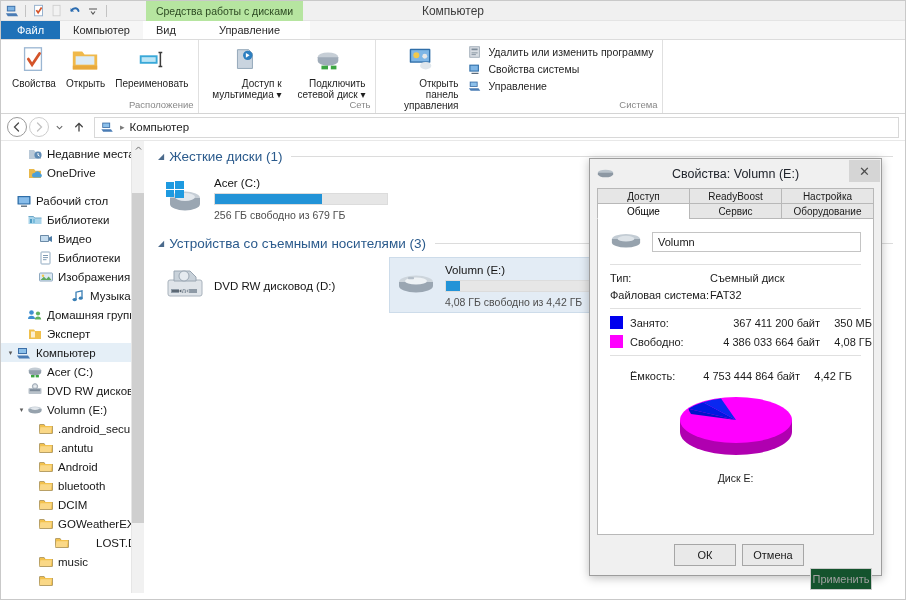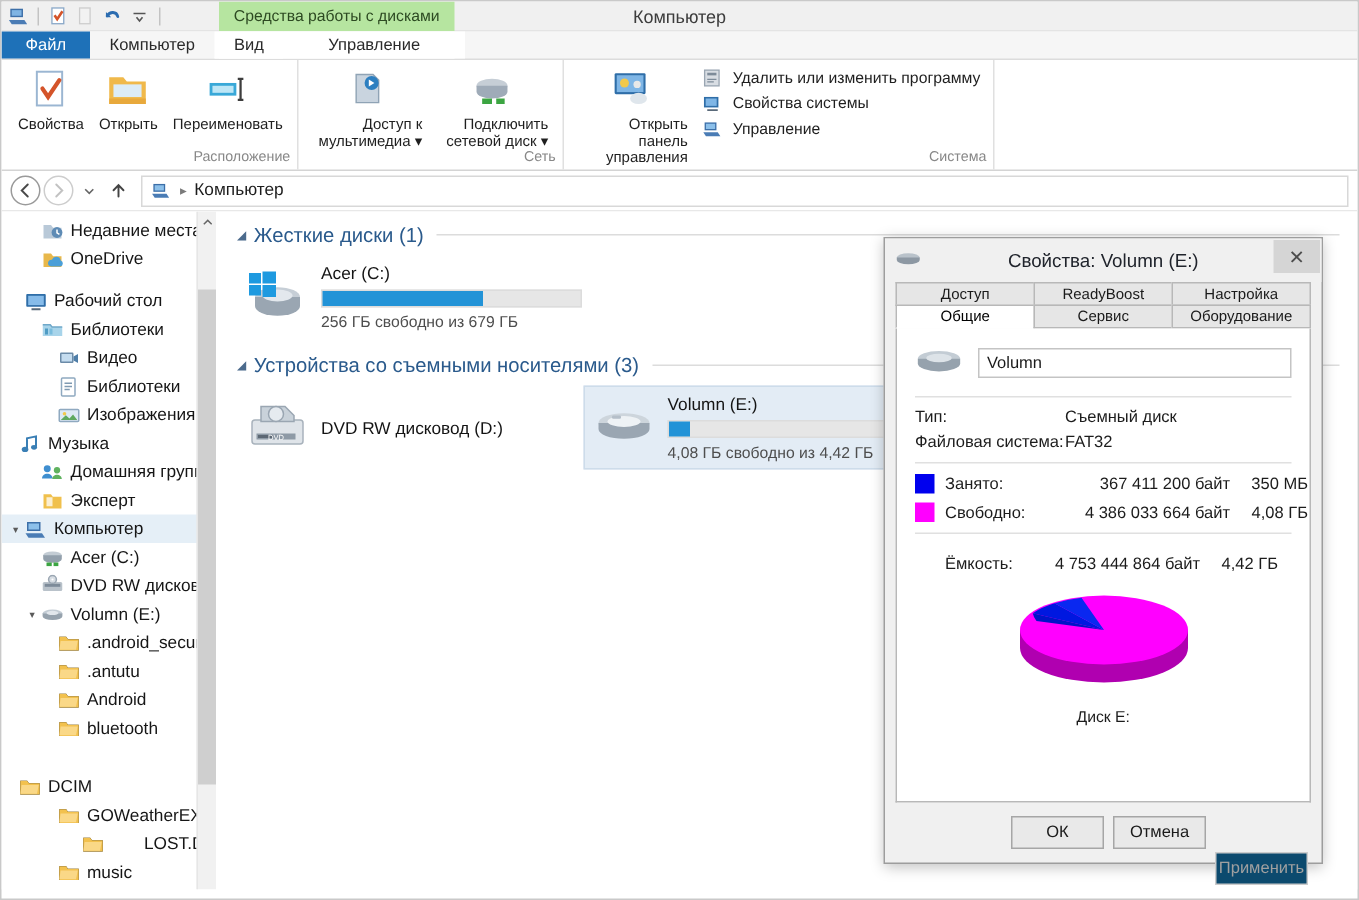--- a/index.html
+++ b/index.html
@@ -342,21 +342,21 @@
     gap: 6px;
     padding: 0 9px;
   }
   .dbtn {
     width: 62px; height: 22px;
     background: #e9e9e9;
     border: 1px solid #a6a6a6;
     font-size: 11px; color: #1a1a1a;
     display: flex; align-items: center; justify-content: center;
   }
-  .dbtn.disabled { color: #a0a0a0; border-color: #cbcbcb; background: #0c4a6e; margin-top: 47px; }
+  .dbtn.disabled { color: #a0a0a0; border-color: #cbcbcb; background: #14532d; margin-top: 47px; }
 </style>
 </head>
 <body>
 
 <div id="app">
 
   <div class="titlebar">
     <div class="qat">
       <span class="qat-ico">
         <svg width="15" height="15" viewBox="0 0 16 16">
@@ -612,21 +612,21 @@
           </div>
           <div class="tree-item" style="padding-left: 26px;">
             <span class="chev"></span>
             <span class="tree-ico"><svg width="16" height="16" viewBox="0 0 16 16">
                 <rect x="1.5" y="4" width="13" height="8" rx="0.7" fill="#dce9f4" stroke="#8fa9c0"></rect>
                 <circle cx="5" cy="6.8" r="1.2" fill="#f2c94c"></circle>
                 <path d="M2.5 11l3.4-3.2 2.4 2.2 2.4-2.6 2.8 3.6z" fill="#5fa95f"></path>
               </svg></span>
             <span>Изображения</span>
           </div>
-          <div class="tree-item" style="">
+          <div class="tree-item" style="padding-left: 26px; margin-left: 32px;">
             <span class="chev"></span>
             <span class="tree-ico"><svg width="16" height="16" viewBox="0 0 16 16">
                 <path d="M6 11.4V4.2l6-1.3v7" stroke="#3a7fb5" stroke-width="1.3" fill="none"></path>
                 <ellipse cx="4.7" cy="11.6" rx="2.2" ry="1.7" fill="#3a7fb5"></ellipse>
                 <ellipse cx="10.7" cy="10.2" rx="2" ry="1.6" fill="#3a7fb5"></ellipse>
               </svg></span>
             <span>Музыка</span>
           </div>
           <div class="tree-item" style="padding-left: 15px;">
             <span class="chev"></span>
@@ -713,21 +713,21 @@
           </div>
           <div class="tree-item" style="padding-left: 26px;">
             <span class="chev"></span>
             <span class="tree-ico"><svg width="16" height="16" viewBox="0 0 16 16">
                 <path d="M1.5 3.5h4.6l1.2 1.6H14.5V12.6h-13z" fill="#f4c köp"></path>
                 <path d="M1.5 3.5h4.6l1.2 1.6H14.5V12.6h-13z" fill="#f2c14e"></path>
                 <path d="M2.4 6.3h11.4l-1.1 5.8H1.6z" fill="#fad887"></path>
               </svg></span>
             <span>bluetooth</span>
           </div>
-          <div class="tree-item" style=" margin-top: 20px;">
+          <div class="tree-item" style="padding-left: 26px;">
             <span class="chev"></span>
             <span class="tree-ico"><svg width="16" height="16" viewBox="0 0 16 16">
                 <path d="M1.5 3.5h4.6l1.2 1.6H14.5V12.6h-13z" fill="#f4c köp"></path>
                 <path d="M1.5 3.5h4.6l1.2 1.6H14.5V12.6h-13z" fill="#f2c14e"></path>
                 <path d="M2.4 6.3h11.4l-1.1 5.8H1.6z" fill="#fad887"></path>
               </svg></span>
             <span>DCIM</span>
           </div>
           <div class="tree-item" style="padding-left: 26px;">
             <span class="chev"></span>

